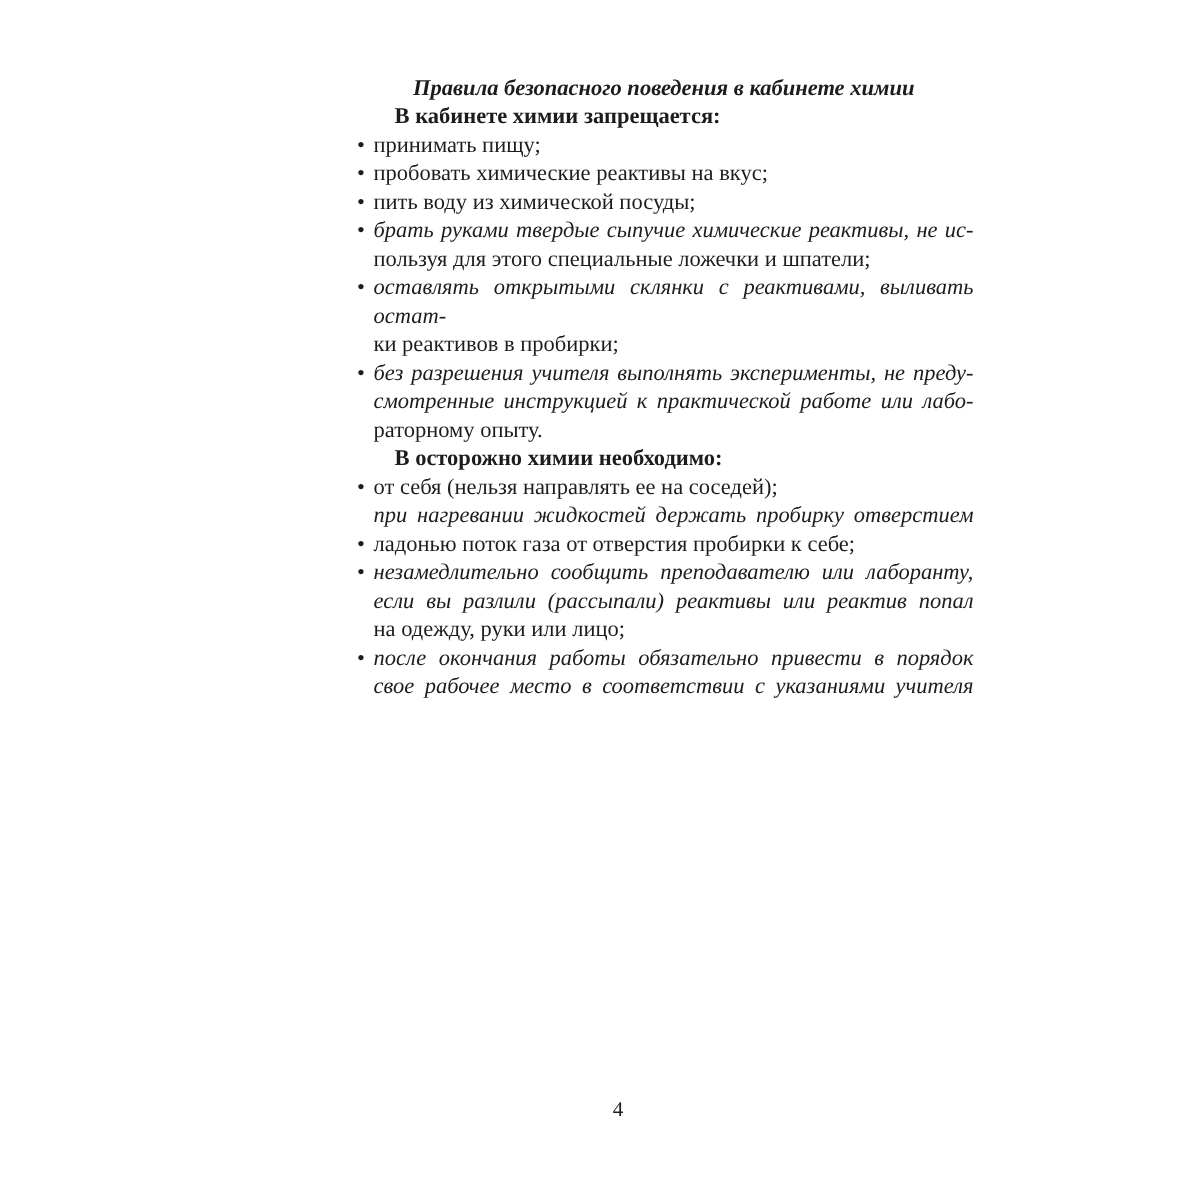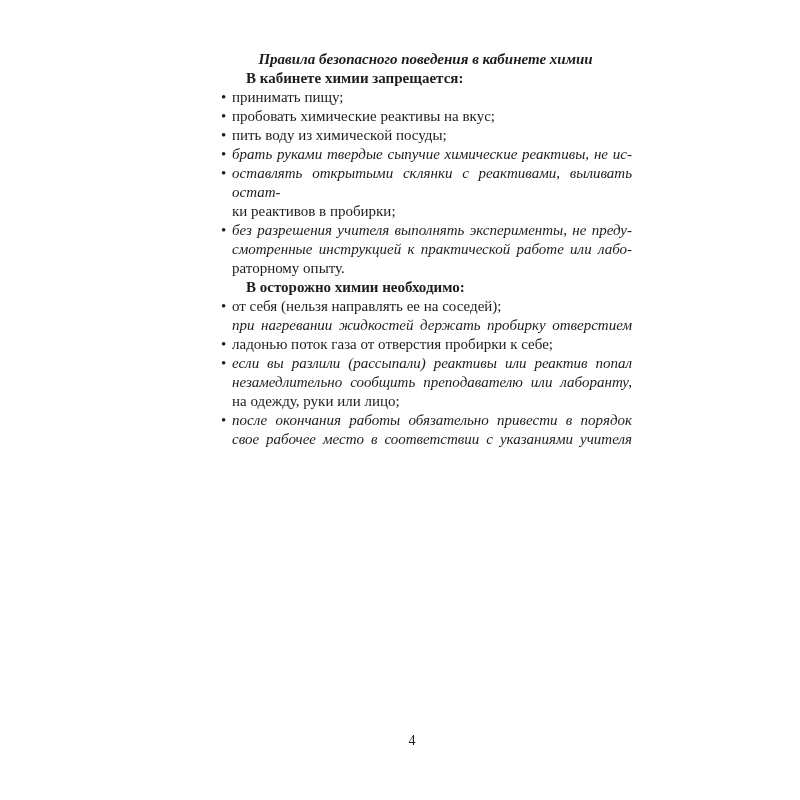--- a/index.html
+++ b/index.html
@@ -2,21 +2,21 @@
 <html><head>
 <meta charset="utf-8">
 <style>
   * { margin:0; padding:0; box-sizing:border-box; }
   html,body { width:800px; height:800px; background:#ffffff; }
   .page {
     position:relative; width:800px; height:800px; background:#ffffff;
     font-family:"Liberation Serif", serif; color:#1c1c1c; overflow:hidden;
   }
   .content {
-    position:absolute; left:219px; top:50px; width:413px;
+    position:absolute; left:236px; top:50px; width:413px;
     font-size:15px; line-height:19px;
   }
   .title { font-weight:bold; font-style:italic; text-align:center; }
   .heading { font-weight:bold;margin-left:27px; }
   .list { list-style:none; }
   .list li { position:relative; padding-left:13px; }
   .bullet { position:absolute; left:2px; top:0; }
   .ln.j { text-align:justify; text-align-last:justify;font-style:italic; }
   .page-number {
     position:absolute; top:731px; left:412px; transform:translateX(-50%);
@@ -41,20 +41,21 @@
         <span class="bullet">•</span>
         <div class="ln last">пробовать химические реактивы на вкус;</div>
       </li>
       <li>
         <span class="bullet">•</span>
         <div class="ln last">пить воду из химической посуды;</div>
       </li>
       <li>
         <span class="bullet">•</span>
         <div class="ln j">брать руками твердые сыпучие химические реактивы, не ис-</div>
+        <div class="ln last">пользуя для этого специальные ложечки и шпатели;</div>
       </li>
       <li>
         <span class="bullet">•</span>
         <div class="ln j">оставлять открытыми склянки с реактивами, выливать остат-</div>
         <div class="ln last">ки реактивов в пробирки;</div>
       </li>
       <li>
         <span class="bullet">•</span>
         <div class="ln j">без разрешения учителя выполнять эксперименты, не преду-</div>
         <div class="ln j">смотренные инструкцией к практической работе или лабо-</div>
@@ -68,22 +69,22 @@
         <span class="bullet">•</span>
         <div class="ln last">от себя (нельзя направлять ее на соседей);</div>
         <div class="ln j">при нагревании жидкостей держать пробирку отверстием</div>
       </li>
       <li>
         <span class="bullet">•</span>
         <div class="ln last">ладонью поток газа от отверстия пробирки к себе;</div>
       </li>
       <li>
         <span class="bullet">•</span>
+        <div class="ln j">незамедлительно сообщить преподавателю или лаборанту,</div>
         <div class="ln j">если вы разлили (рассыпали) реактивы или реактив попал</div>
-        <div class="ln j">незамедлительно сообщить преподавателю или лаборанту,</div>
         <div class="ln last">на одежду, руки или лицо;</div>
       </li>
       <li>
         <span class="bullet">•</span>
         <div class="ln j">после окончания работы обязательно привести в порядок</div>
         <div class="ln j">свое рабочее место в соответствии с указаниями учителя</div>
       </li>
     </ul>
 
   </div>

